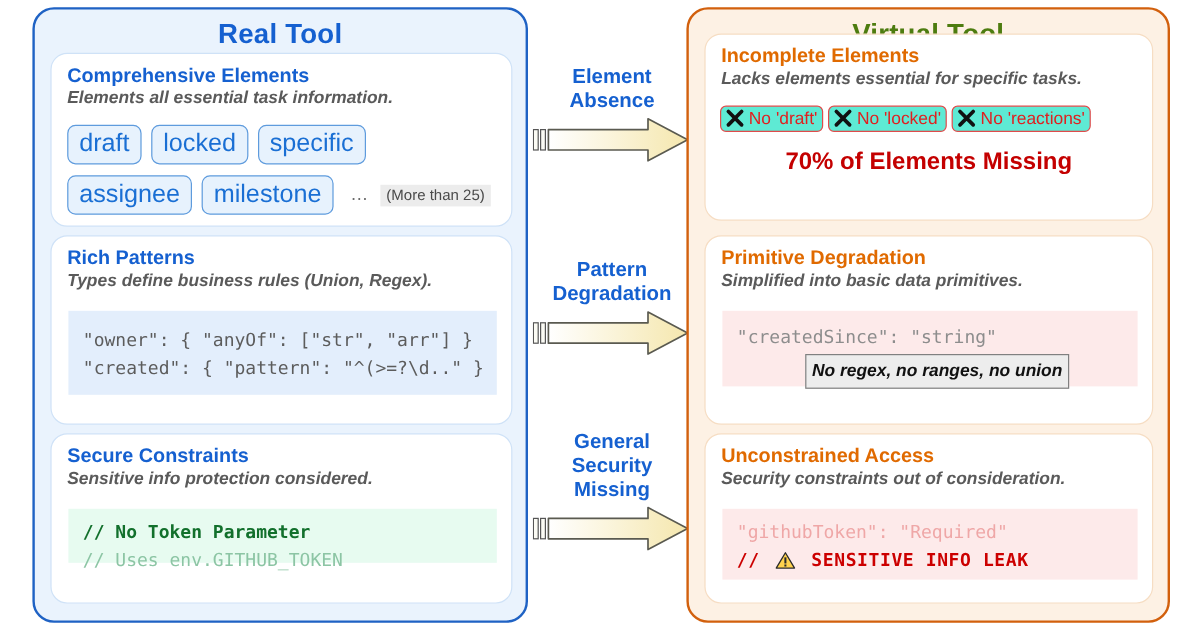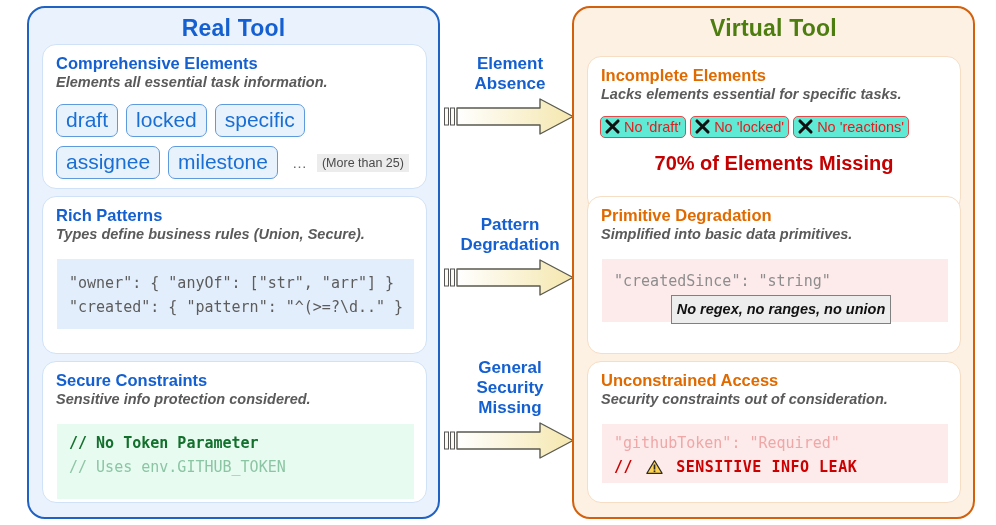--- a/index.html
+++ b/index.html
@@ -183,31 +183,31 @@
     <div class="chip-row" style="margin-top:9px;">
       <span class="chip">assignee</span>
       <span class="chip">milestone</span>
       <span class="ellipsis">…</span>
       <span class="more-badge">(More than 25)</span>
     </div>
   </div>
 
   <div class="card" style="top:188px; height:158px;">
     <div class="card-h">Rich Patterns</div>
-    <div class="card-sub">Types define business rules (Union, Secure).</div>
+    <div class="card-sub">Types define business rules (Union, Regex).</div>
     <div class="code code-blue" style="left:14px; top:62px; width:357px; height:70px; padding:12px 0 0 12px;">
       <div>"owner": { "anyOf": ["str", "arr"] }</div>
       <div>"created": { "pattern": "^(&gt;=?\d.." }</div>
     </div>
   </div>
 
   <div class="card" style="top:353px; height:142px;">
     <div class="card-h">Secure Constraints</div>
     <div class="card-sub">Sensitive info protection considered.</div>
-    <div class="code code-green" style="left:14px; top:62px; width:357px; height:75px; padding:7px 0 0 12px;">
+    <div class="code code-green" style="left:14px; top:62px; width:357px; height:45px; padding:7px 0 0 12px;">
       <div class="g-bold">// No Token Parameter</div>
       <div class="g-light">// Uses env.GITHUB_TOKEN</div>
     </div>
   </div>
 </div>
 
 <div class="arrow-group" style="left:444px; top:54px;">
   <div class="arrow-label">Element</div>
   <div class="arrow-label">Absence</div>
   <svg class="arrow-svg" width="132" height="40" viewBox="0 0 132 40">
@@ -252,21 +252,21 @@
     </defs>
     <rect x="0.5" y="12" width="4" height="17" fill="#fbfbf4" stroke="#555" stroke-width="1"></rect>
     <rect x="6.5" y="12" width="4" height="17" fill="#fbfbf4" stroke="#555" stroke-width="1"></rect>
     <path d="M13 12 H96 V3 L129 20.5 L96 38 V29 H13 Z" fill="url(#ag3)" stroke="#5a5a50" stroke-width="1.4" stroke-linejoin="round"></path>
   </svg>
 </div>
 
 <div class="panel panel-right">
   <div class="panel-title">Virtual Tool</div>
 
-  <div class="card" style="top:48px; height:156px;">
+  <div class="card" style="top:20px; height:156px;">
     <div class="card-h">Incomplete Elements</div>
     <div class="card-sub">Lacks elements essential for specific tasks.</div>
     <div class="nochip-row" style="margin-top:14px;">
       <span class="nochip">
         <svg class="xmark" viewBox="0 0 20 20">
           <path d="M3.5 3.5 L16.5 16.5 M16.5 3.5 L3.5 16.5" stroke="#111" stroke-width="3.6" stroke-linecap="round"></path>
         </svg>
         <span>No 'draft'</span>
       </span>
       <span class="nochip">

